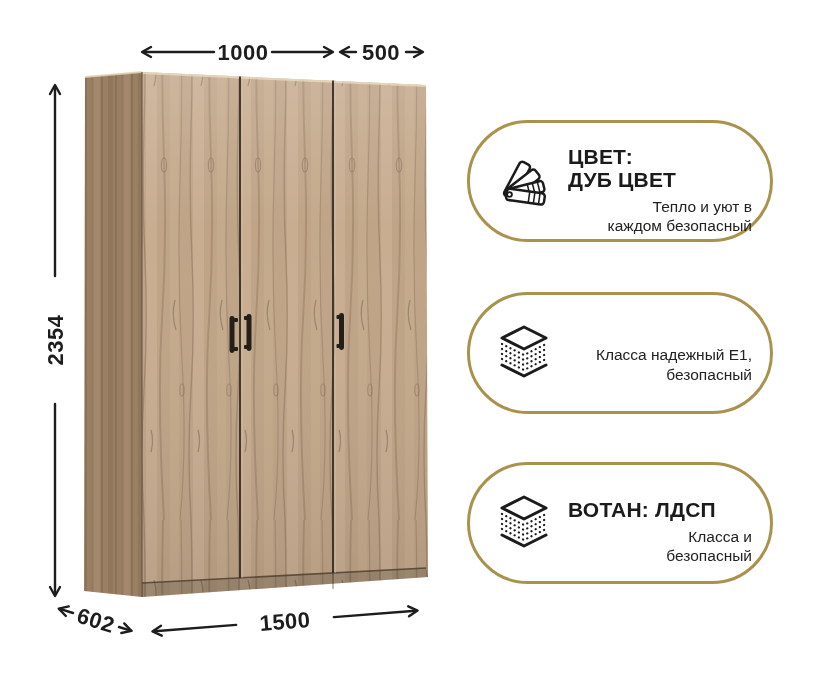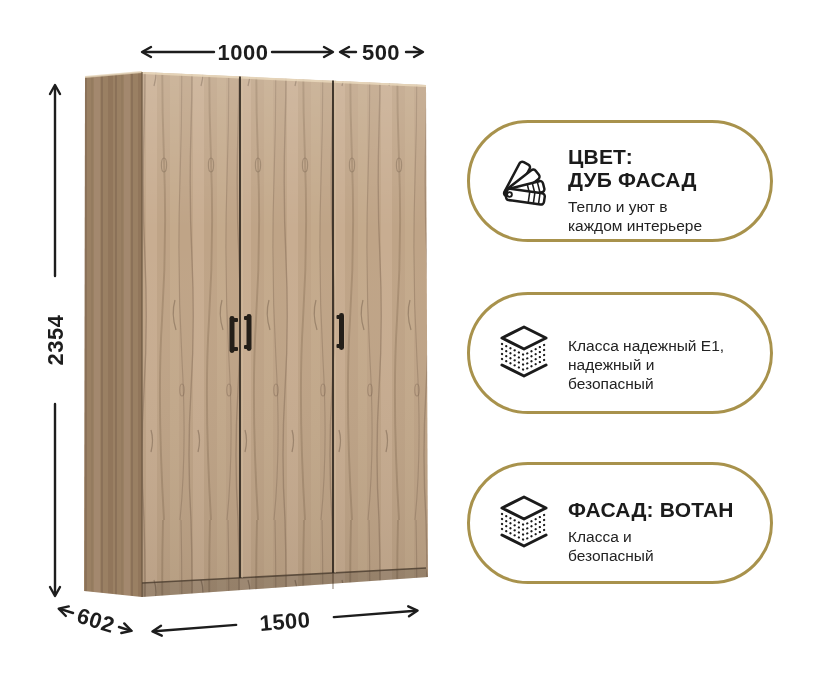--- a/index.html
+++ b/index.html
@@ -17,21 +17,21 @@
     box-sizing:border-box;background:#ffffff;
     border:3px solid #a8924c;border-radius:62px;
     display:flex;align-items:center;padding:0 18px 0 24px;gap:14px;
   }
   .badge-icon{flex:0 0 auto;width:60px;display:flex;align-items:center;justify-content:center;}
   .badge-text{flex:1 1 auto;min-width:0;margin-top:18px;}
   .badge-title{
     font-size:21px;font-weight:700;color:#1b1b1b;line-height:1.14;
     letter-spacing:.2px;white-space:nowrap;
   }
-  .badge-sub{margin-top:5px;}
+  .badge-sub{margin-top:5px;text-align:right;}
   .badge-sub div{
     font-size:15.5px;font-weight:500;color:#222;line-height:1.23;white-space:nowrap;
   }
 </style>
 </head>
 <body>
 
 <div id="stage">
 
   <svg id="scene" width="816" height="700" viewBox="0 0 816 700">
@@ -169,63 +169,62 @@
             <rect x="-3" y="-5.5" width="37" height="11" rx="3" fill="#fff"></rect>
             <path d="M19,-5.5 V5.5 M24,-5.5 V5.5 M29,-5.5 V5.5" stroke-width="1.5"></path>
           </g>
           <circle cx="0" cy="0" r="2.3" stroke-width="1.8"></circle>
         </g>
       </svg>
     </div>
     <div class="badge-text">
       <div class="badge-title">
         <div>ЦВЕТ:</div>
-        <div>ДУБ ФАСАД</div>
+        <div>ДУБ ЦВЕТ</div>
       </div>
       <div class="badge-sub">
         <div>Тепло и уют в</div>
-        <div>каждом интерьере</div>
+        <div>каждом безопасный</div>
       </div>
     </div>
   </div>
 
   <div class="badge" style="top:292px">
     <div class="badge-icon">
       <svg width="54" height="58" viewBox="0 0 52 58" fill="none" stroke="#1b1b1b" stroke-linejoin="round" stroke-linecap="round">
         <path d="M4,20 L26,31 L48,20" stroke-width="2.2" stroke-dasharray="0.1 4.6"></path>
         <path d="M4,25 L26,36 L48,25" stroke-width="2.2" stroke-dasharray="0.1 4.6"></path>
         <path d="M4,30 L26,41 L48,30" stroke-width="2.2" stroke-dasharray="0.1 4.6"></path>
         <path d="M4,35 L26,46 L48,35" stroke-width="2.2" stroke-dasharray="0.1 4.6"></path>
         <path d="M4,41 L26,52 L48,41" stroke-width="3"></path>
         <path d="M26,3 L48,14 L26,25 L4,14 Z" fill="#fff" stroke-width="3"></path>
       </svg>
     </div>
     <div class="badge-text">
       <div class="badge-sub">
         <div>Класса надежный Е1,</div>
-        <div>надежный и</div>
         <div>безопасный</div>
       </div>
     </div>
   </div>
 
   <div class="badge" style="top:462px">
     <div class="badge-icon">
       <svg width="54" height="58" viewBox="0 0 52 58" fill="none" stroke="#1b1b1b" stroke-linejoin="round" stroke-linecap="round">
         <path d="M4,20 L26,31 L48,20" stroke-width="2.2" stroke-dasharray="0.1 4.6"></path>
         <path d="M4,25 L26,36 L48,25" stroke-width="2.2" stroke-dasharray="0.1 4.6"></path>
         <path d="M4,30 L26,41 L48,30" stroke-width="2.2" stroke-dasharray="0.1 4.6"></path>
         <path d="M4,35 L26,46 L48,35" stroke-width="2.2" stroke-dasharray="0.1 4.6"></path>
         <path d="M4,41 L26,52 L48,41" stroke-width="3"></path>
         <path d="M26,3 L48,14 L26,25 L4,14 Z" fill="#fff" stroke-width="3"></path>
       </svg>
     </div>
     <div class="badge-text">
       <div class="badge-title">
-        <div>ФАСАД: ВОТАН</div>
+        <div>ВОТАН: ЛДСП</div>
       </div>
       <div class="badge-sub">
         <div>Класса и</div>
         <div>безопасный</div>
       </div>
     </div>
   </div>
 
 </div>
 

